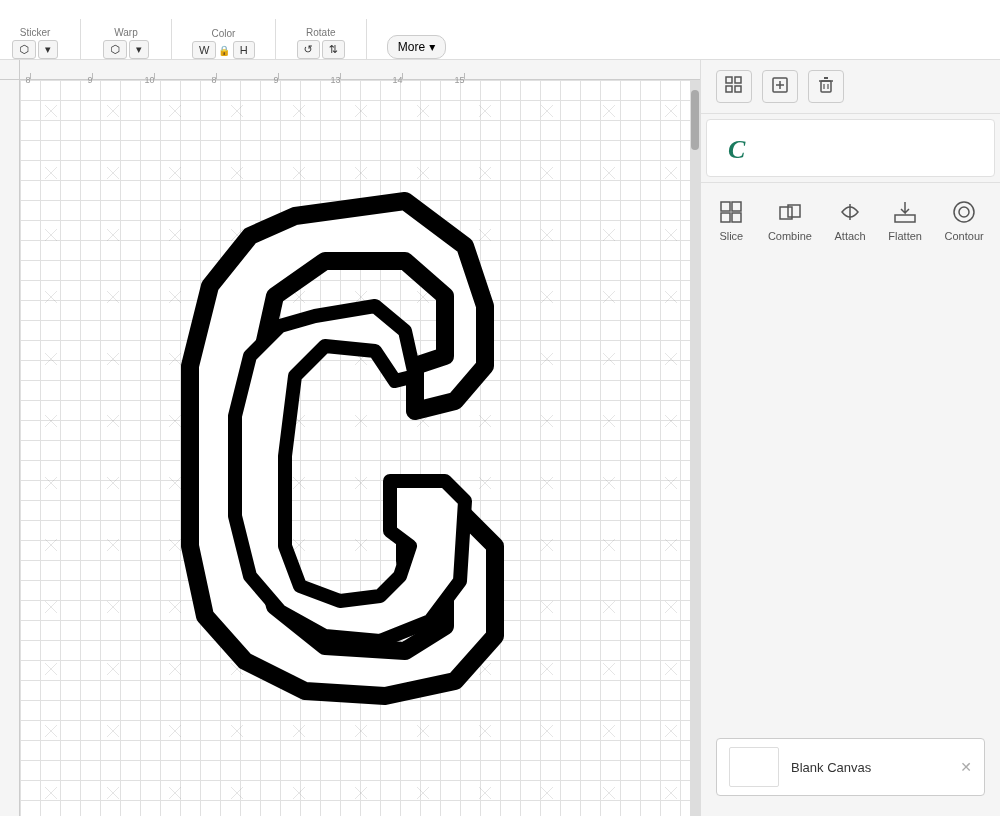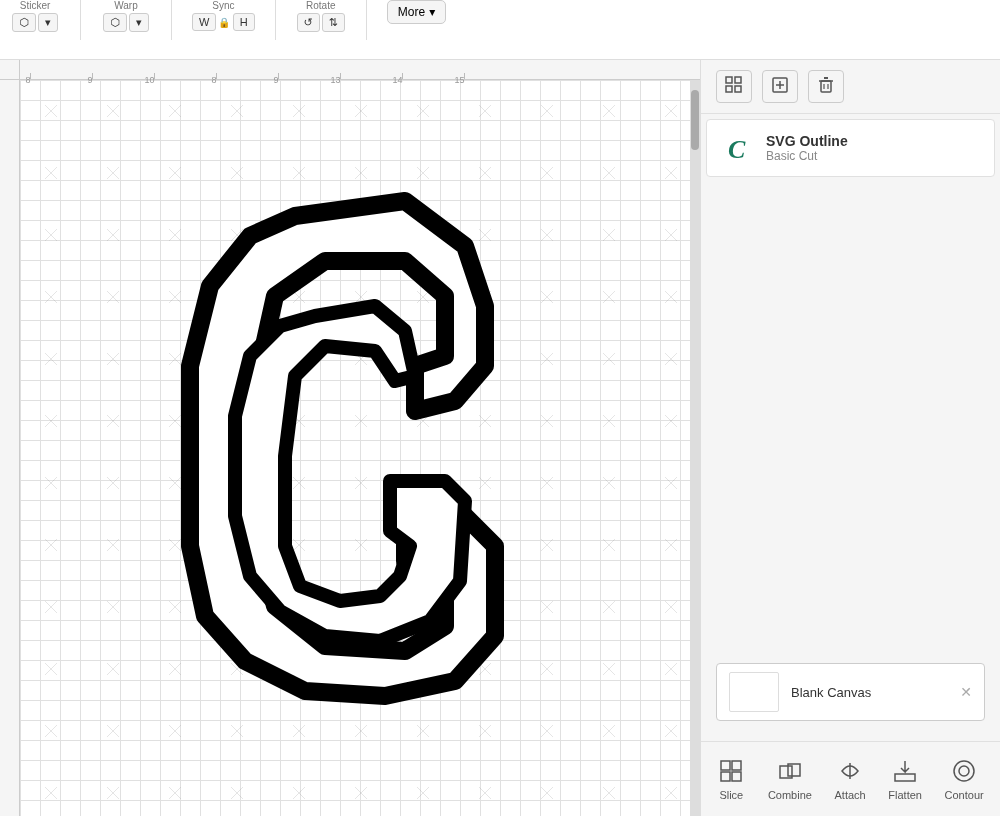--- a/index.html
+++ b/index.html
@@ -6,21 +6,21 @@
     body { width: 1000px; height: 816px; overflow: hidden; font-family: Arial, sans-serif; background: #f0f0f0; }
 
     
     #toolbar {
       position: absolute;
       top: 0; left: 0; right: 0;
       height: 60px;
       background: #ffffff;
       border-bottom: 1px solid #ddd;
       display: flex;
-      align-items: flex-start;
+      align-items: flex-end;
       padding: 0 10px;
       gap: 20px;
       z-index: 10;
     }
     .toolbar-group {
       display: flex;
       flex-direction: column;
       align-items: center;
       font-size: 11px;
       color: #555;
@@ -46,21 +46,21 @@
       color: #333;
     }
     .toolbar-divider {
       width: 1px;
       height: 40px;
       background: #ddd;
     }
     .more-btn {
       background: #f5f5f5;
       border: 1px solid #ccc;
-      border-radius: 5px;
+      border-radius: 10px;
       padding: 4px 10px;
       font-size: 12px;
       cursor: pointer;
       display: flex;
       align-items: center;
       gap: 4px;
     }
 
     
     #canvas-area {
@@ -341,21 +341,21 @@
   <div class="toolbar-divider"></div>
   <div class="toolbar-group">
     <span class="label">Warp</span>
     <div class="controls">
       <button class="toolbar-btn">⬡</button>
       <button class="toolbar-btn">▾</button>
     </div>
   </div>
   <div class="toolbar-divider"></div>
   <div class="toolbar-group">
-    <span class="label">Sync</span>
+    <span class="label">Color</span>
     <div class="controls">
       <button class="toolbar-btn">W</button>
       <span style="font-size:10px;color:#aaa;">🔒</span>
       <button class="toolbar-btn">H</button>
     </div>
   </div>
   <div class="toolbar-divider"></div>
   <div class="toolbar-group">
     <span class="label">Rotate</span>
     <div class="controls">
@@ -544,32 +544,20 @@
       </svg>
     </button>
   </div>
 
   <div id="layer-item">
     <div class="layer-icon">
       <svg width="30" height="30" viewBox="0 0 30 30">
         <text x="5" y="25" font-family="Georgia, serif" font-size="26" font-weight="bold" font-style="italic" fill="#1a7a5e">C</text>
       </svg>
     </div>
-    <div class="layer-info">
-      <div class="layer-name">SVG Outline</div>
-      <div class="layer-type">Basic Cut</div>
-    </div>
-  </div>
-
-  <div id="blank-canvas-area">
-    <div id="blank-canvas-item">
-      <div class="blank-canvas-thumb"></div>
-      <span class="blank-canvas-label">Blank Canvas</span>
-      <span class="blank-canvas-close">✕</span>
-    </div>
   </div>
 
   <div id="panel-actions">
     <button class="action-btn">
       <div class="action-icon">
         <svg width="26" height="26" viewBox="0 0 26 26">
           <rect x="3" y="3" width="9" height="9" fill="none" stroke="#555" stroke-width="1.5"></rect>
           <rect x="14" y="3" width="9" height="9" fill="none" stroke="#555" stroke-width="1.5"></rect>
           <rect x="3" y="14" width="9" height="9" fill="none" stroke="#555" stroke-width="1.5"></rect>
           <rect x="14" y="14" width="9" height="9" fill="none" stroke="#555" stroke-width="1.5"></rect>
@@ -609,13 +597,21 @@
     <button class="action-btn">
       <div class="action-icon">
         <svg width="26" height="26" viewBox="0 0 26 26">
           <ellipse cx="13" cy="13" rx="10" ry="10" fill="none" stroke="#555" stroke-width="1.5"></ellipse>
           <ellipse cx="13" cy="13" rx="5" ry="5" fill="none" stroke="#555" stroke-width="1.5"></ellipse>
         </svg>
       </div>
       <span>Contour</span>
     </button>
   </div>
+
+  <div id="blank-canvas-area">
+    <div id="blank-canvas-item">
+      <div class="blank-canvas-thumb"></div>
+      <span class="blank-canvas-label">Blank Canvas</span>
+      <span class="blank-canvas-close">✕</span>
+    </div>
+  </div>
 </div>
 
 </body></html>

